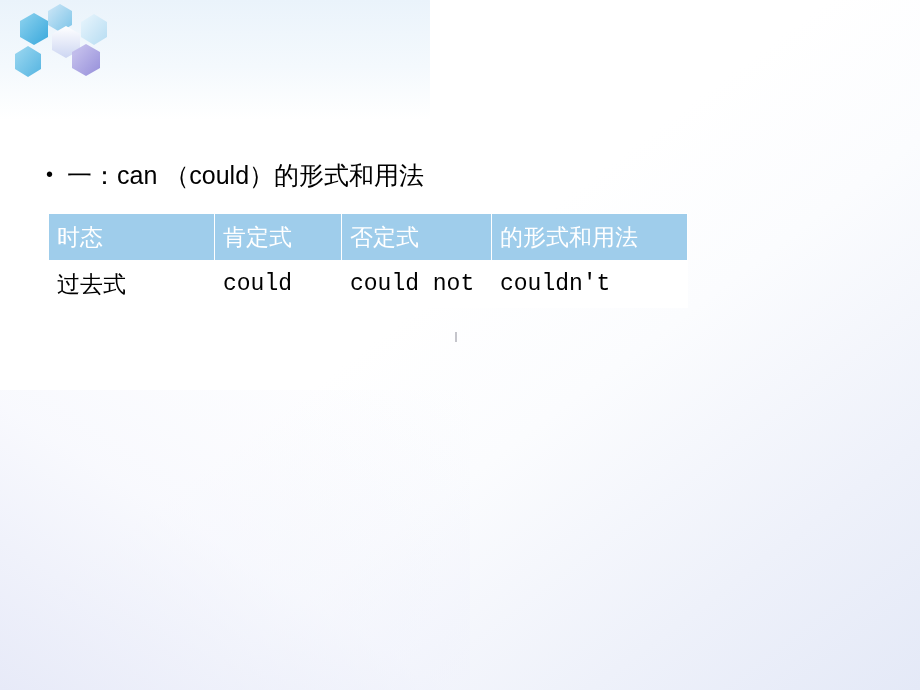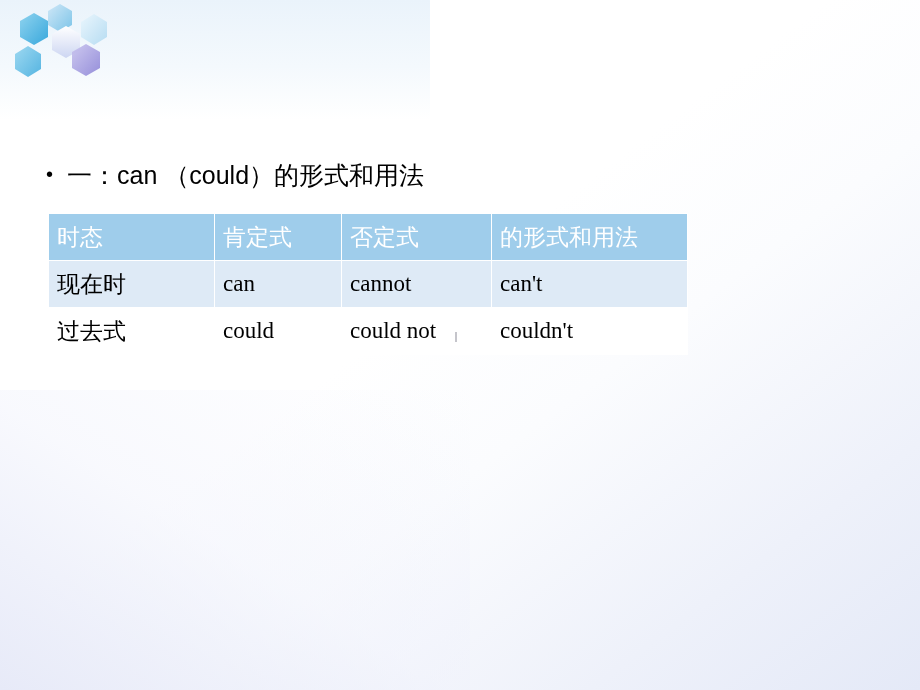--- a/index.html
+++ b/index.html
@@ -92,21 +92,21 @@
     background: #ffffff;
   }
   table.gram th, table.gram td {
     padding: 0 8px;
     height: 46px;
     vertical-align: middle;
     font-size: 23px;
     font-weight: normal;
     text-align: left;
     border: 1px solid #ffffff;
-    font-family: Liberation Serif, serif;
+    font-family: Liberation Mono, monospace;
   }
   table.gram thead th {
     background: #9fcdeb;
     color: #ffffff;
     font-weight: normal;
   }
   table.gram tbody tr.row-even td {
     background: #deeaf6;
     color: #000000;
   }
@@ -189,26 +189,20 @@
       </colgroup>
       <thead>
         <tr>
           <th>时态</th>
           <th>肯定式</th>
           <th>否定式</th>
           <th>的形式和用法</th>
         </tr>
       </thead>
       <tbody>
-        <tr class="row-even">
-          <td>现在时</td>
-          <td>can</td>
-          <td>cannot</td>
-          <td>can't</td>
-        </tr>
         <tr class="row-odd">
           <td>过去式</td>
           <td>could</td>
           <td>could not</td>
           <td>couldn't</td>
         </tr>
       </tbody>
     </table>
 
     <div class="cursor-dot"></div>

